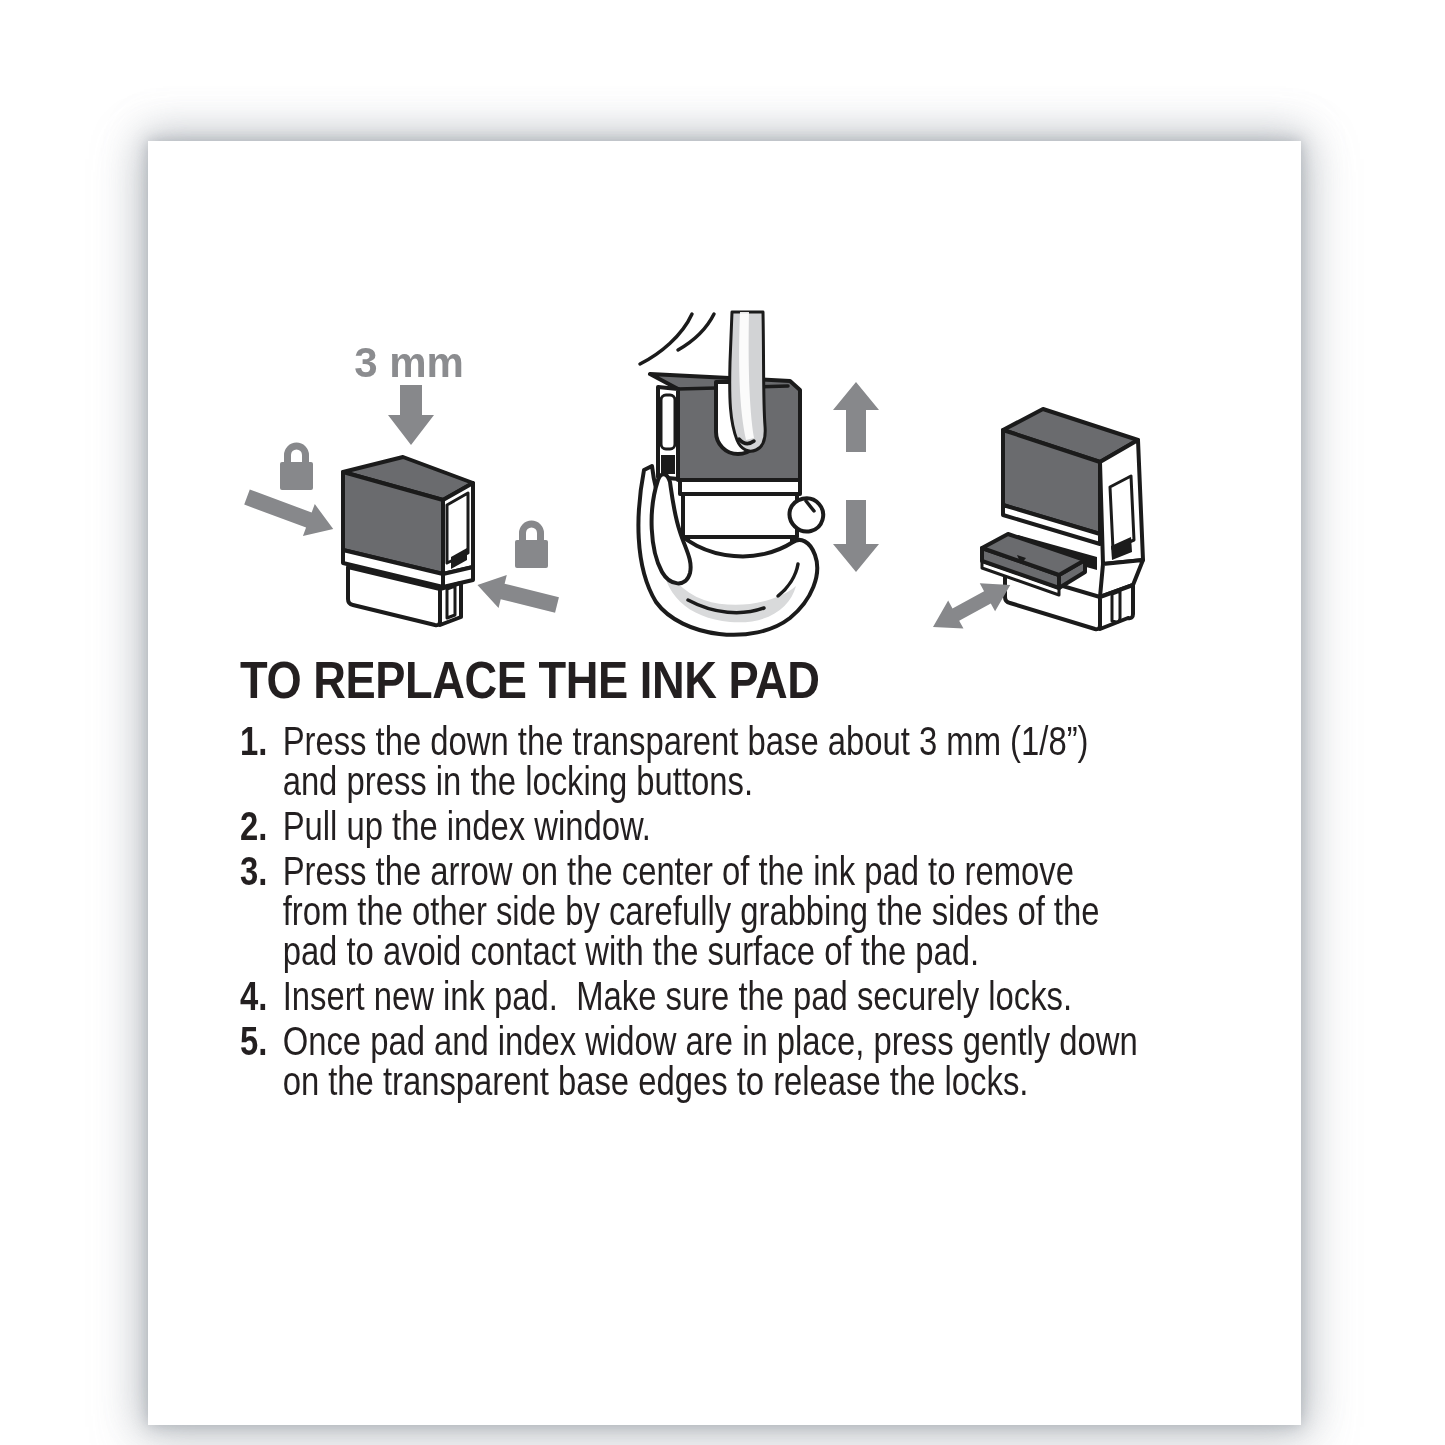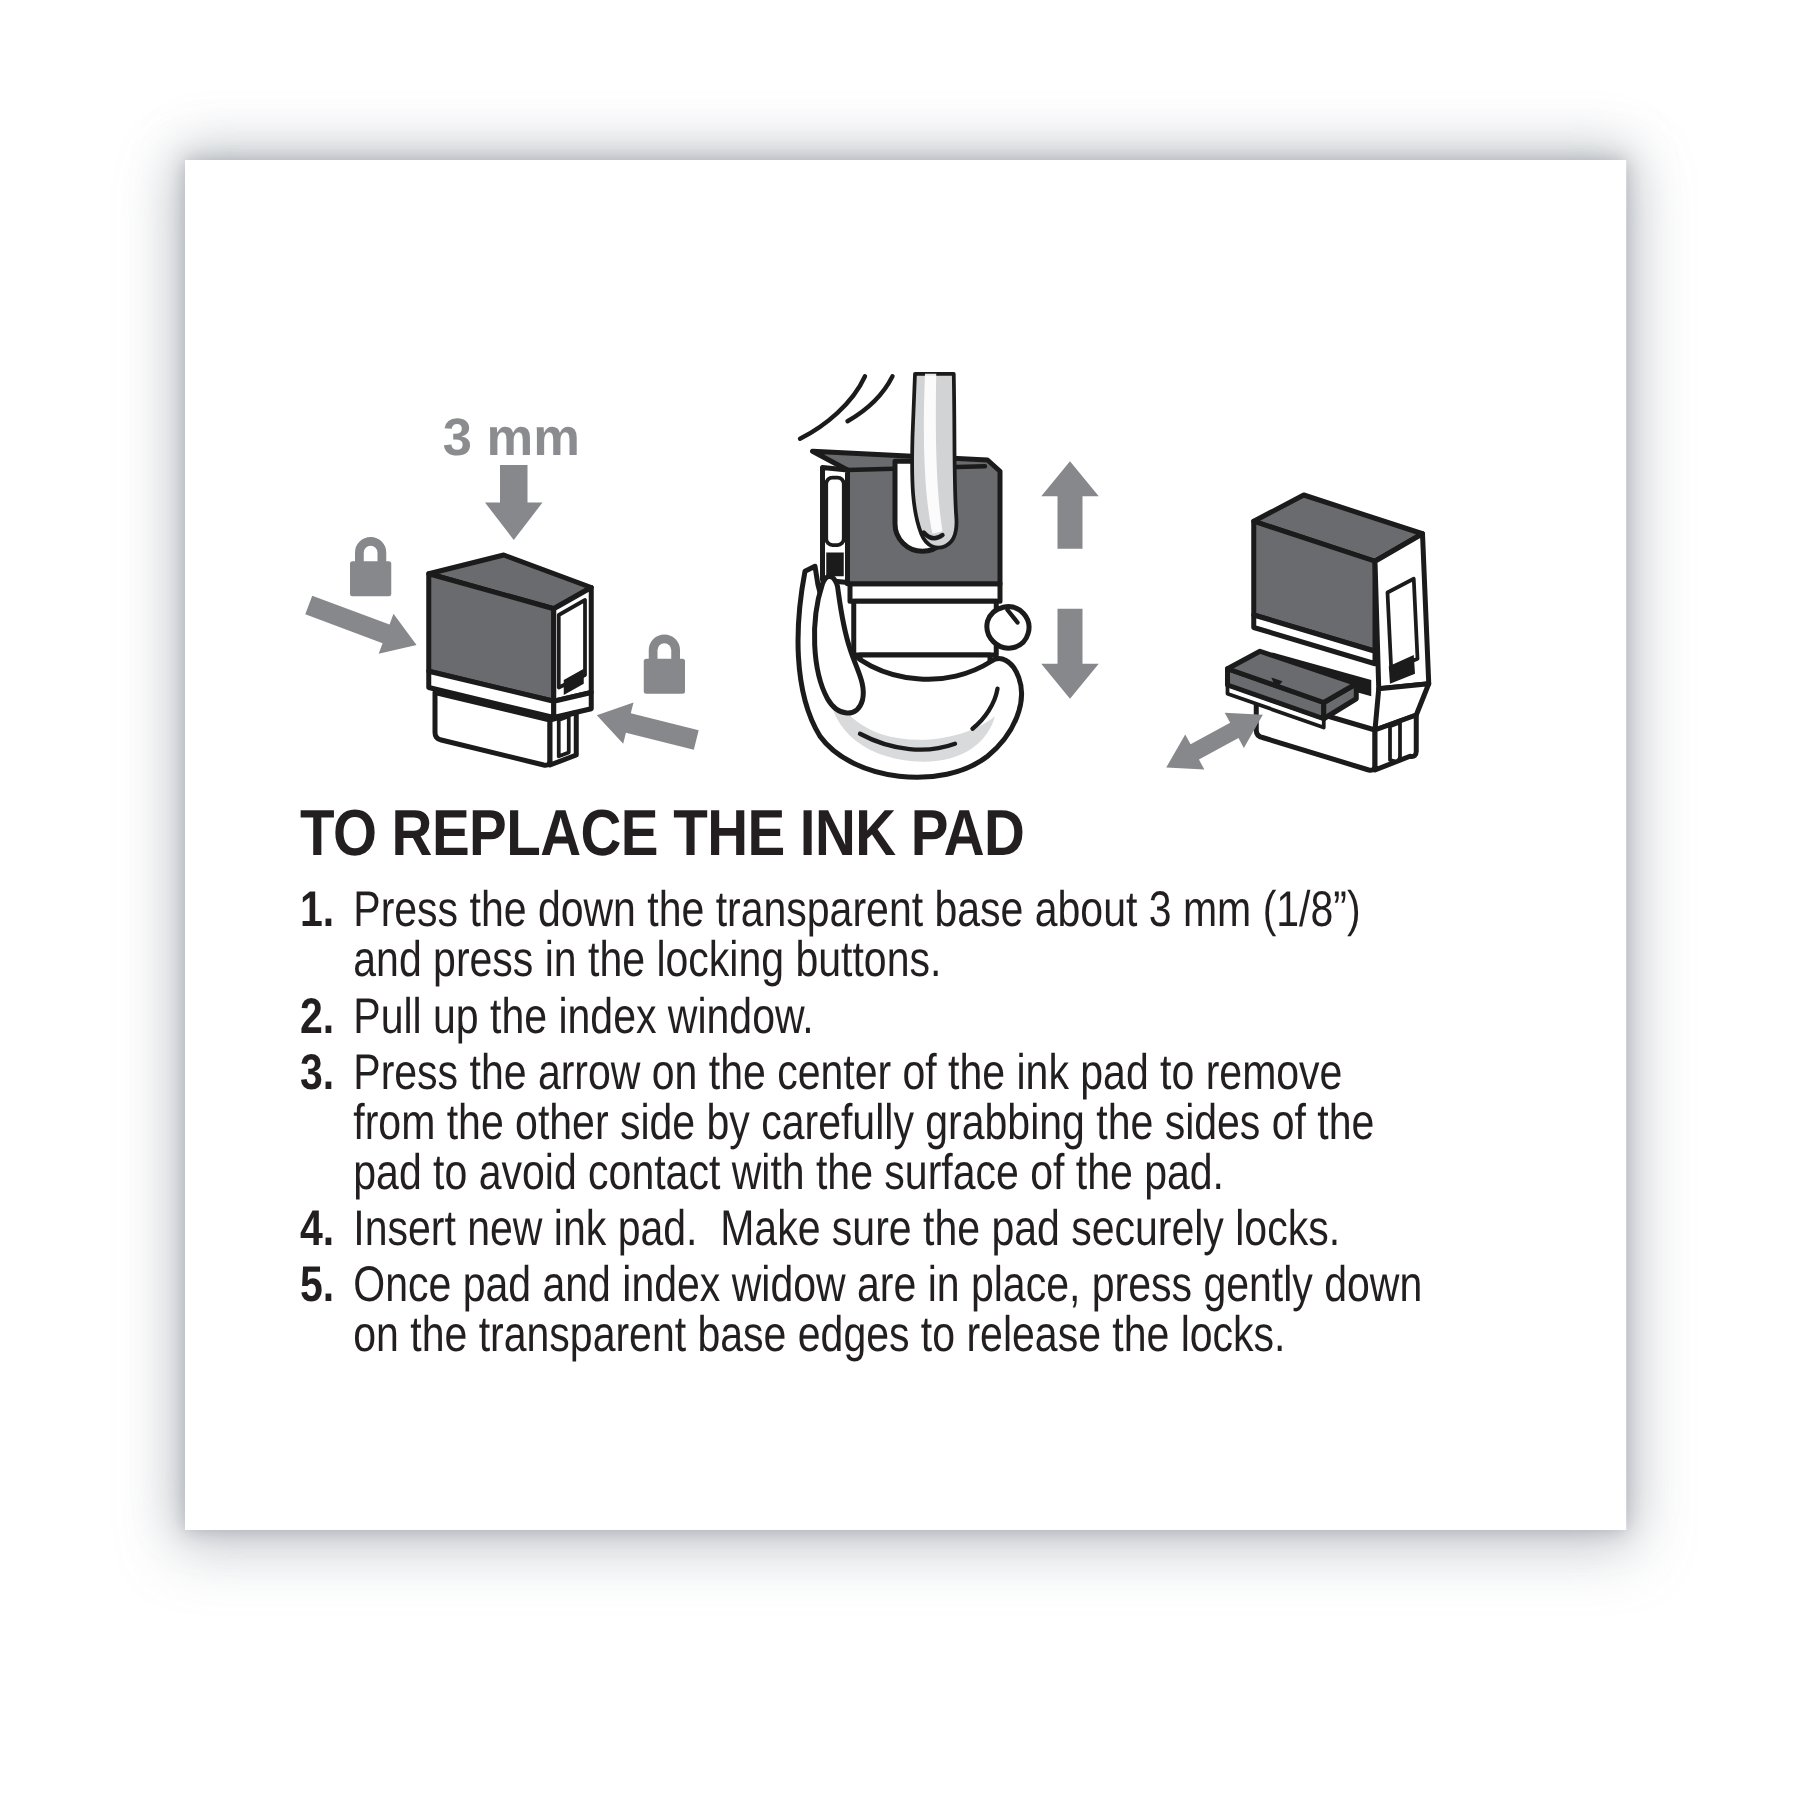--- a/index.html
+++ b/index.html
@@ -1,18 +1,18 @@
 <!DOCTYPE html>
 <html style="--card-bg: #ffffff; --ink-dark: #6a6b6e; --outline: #1b1b1b; --arrow-gray: #87888b; --label-gray: #8b8c8f; --hand-shade: #d9dadb; --finger-shade: #d2d3d5; --text-color: #231f20;"><head>
 <meta charset="utf-8">
 <style>
   html,body{margin:0;padding:0;background:#ffffff;}
   body{width:1445px;height:1445px;position:relative;overflow:hidden;
        font-family:"Liberation Sans","DejaVu Sans",sans-serif;}
-  .card{position:absolute;left:148px;top:128px;width:1153px;height:1096px;
+  .card{position:absolute;left:148px;top:141px;width:1153px;height:1284px;
         background:var(--card-bg,#fff);
         box-shadow:0 0 14px rgba(120,126,136,.45),
                    0 10px 45px 8px rgba(140,146,156,.38),
                    0 -8px 38px 4px rgba(150,156,166,.33);}
   .fig{position:absolute;overflow:visible;}
   .fig1{left:92px;top:198px;width:340px;height:300px;}
   .fig2{left:482px;top:171px;width:310px;height:330px;}
   .fig3{left:777px;top:251px;width:225px;height:275px;}
   .heading{position:absolute;left:92px;top:509px;margin:0;
            font-size:52px;font-weight:700;letter-spacing:-0.5px;

